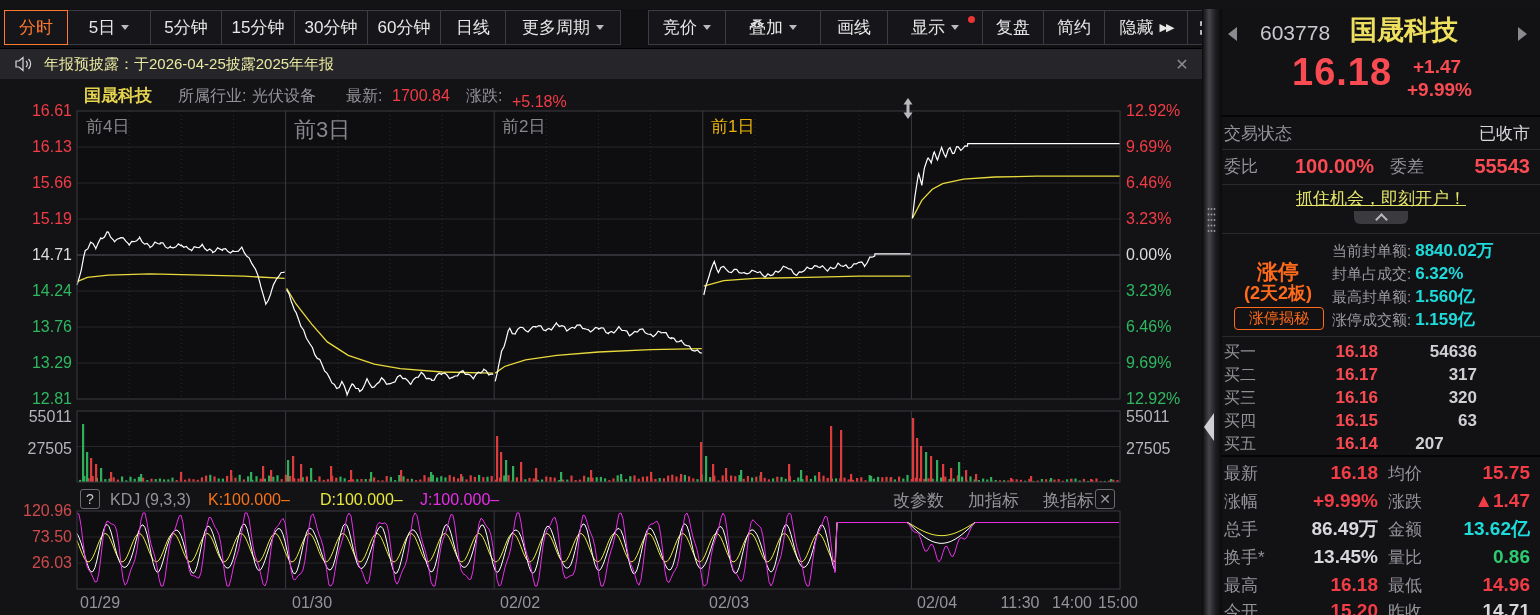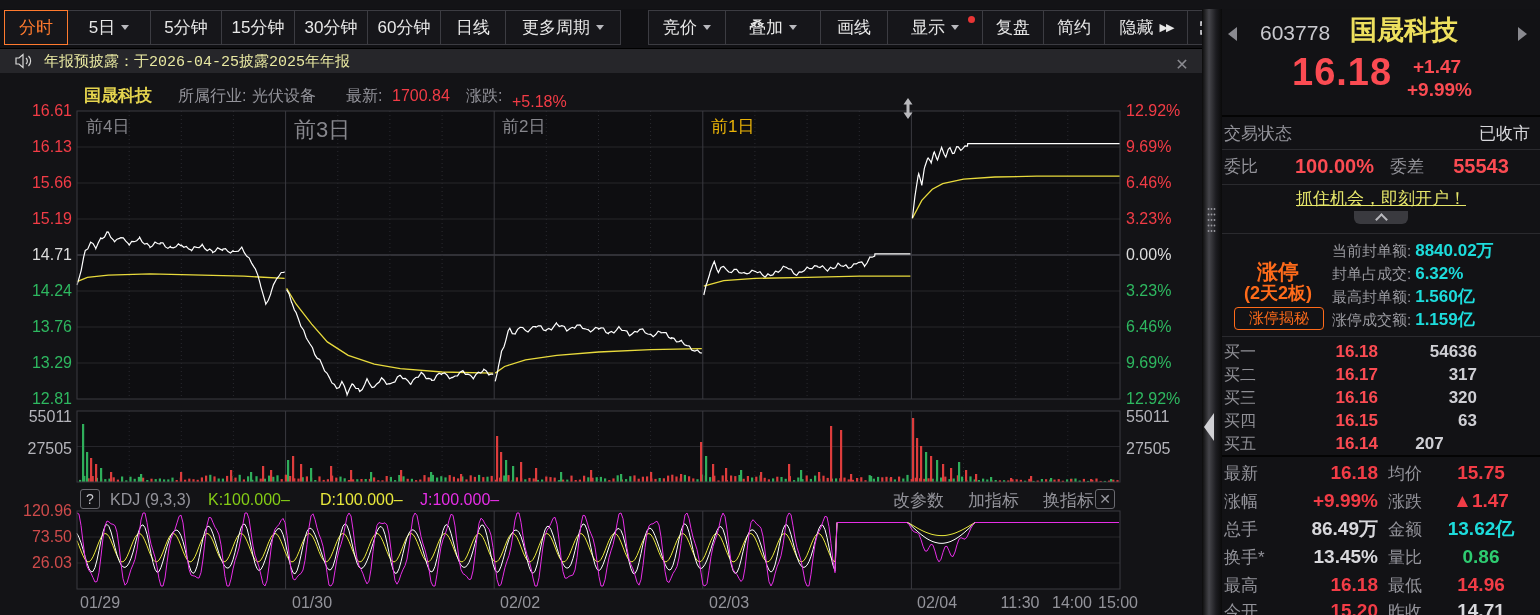--- a/index.html
+++ b/index.html
@@ -14,41 +14,41 @@
   
   .tbar{position:absolute;left:0;top:0;width:1222px;height:39px;background:#101013;border-bottom:1px solid #000;}
   .tgrp{position:absolute;top:1px;height:37px;display:flex;}
   .tc{display:flex;align-items:center;justify-content:center;gap:6px;height:35px;border:1px solid #3c3c42;
       margin-right:-1px;background:#16161a;color:#e8e8e8;font-size:17px;cursor:pointer;position:relative;box-sizing:border-box;}
   .tc.sel{color:#ff7a2e;border-color:#ff7a2e;z-index:2;}
   .caret{width:0;height:0;border-left:4px solid transparent;border-right:4px solid transparent;border-top:5px solid #b9b9be;}
   .reddot{position:absolute;top:5px;right:7px;width:7px;height:7px;border-radius:50%;background:#e83535;}
   .chev2{font-size:11px;color:#e8e8e8;letter-spacing:-2px;}
   
-  .ann{position:absolute;left:0;top:40px;width:1202px;height:24px;background:#26262a;display:flex;align-items:center;
-       color:#e9e9a2;font-size:15px;font-family:Liberation Mono, monospace;}
+  .ann{position:absolute;left:0;top:40px;width:1202px;height:30px;background:#26262a;display:flex;align-items:center;
+       color:#e9e9a2;font-size:15px;}
   .annclose{position:absolute;left:1166px;top:40px;width:32px;height:30px;display:flex;align-items:center;justify-content:center;
        color:#8a8a90;font-size:16px;cursor:pointer;}
   
   .qbox{position:absolute;width:20px;height:20px;border:1px solid #6a6a70;border-radius:3px;display:flex;align-items:center;
         justify-content:center;font-size:14px;color:#c9c9ce;box-sizing:border-box;cursor:pointer;}
   
   .split{position:absolute;left:1202px;top:0;width:20px;height:615px;
          background:linear-gradient(90deg,#0a0a0a,#45454a 35%,#1c1c20 70%,#0a0a0a);cursor:col-resize;}
   .collapse-tri{position:absolute;left:1204px;top:404px;width:0;height:0;border-top:14px solid transparent;
          border-bottom:14px solid transparent;border-right:10px solid #d0d0d4;cursor:pointer;}
   
   .panel{position:absolute;left:1222px;top:0;width:318px;height:615px;background:#121215;}
   .panel .t{position:absolute;}
   .sep1{position:absolute;left:0;width:318px;height:1px;background:#2a2a2e;}
   .sep2{position:absolute;left:0;width:318px;height:2px;background:#040404;}
   .tri-l{width:0;height:0;border-top:7px solid transparent;border-bottom:7px solid transparent;border-right:9px solid #8a8a90;cursor:pointer;}
   .tri-r{width:0;height:0;border-top:7px solid transparent;border-bottom:7px solid transparent;border-left:9px solid #8a8a90;cursor:pointer;}
   .pv1{left:60px;width:96px;text-align:right;}
-  .pv2{left:210px;width:98px;text-align:center;}
+  .pv2{left:210px;width:98px;text-align:right;}
   .bold{font-weight:bold;}
   .adlink{color:#e6e66a;text-decoration:underline;font-size:17px;cursor:pointer;}
   .tab-collapse{position:absolute;left:132px;top:202px;width:54px;height:13px;background:#3a3a3f;border-radius:0 0 6px 6px;
         display:flex;align-items:flex-start;justify-content:center;cursor:pointer;}
   .chevup{width:7px;height:7px;border-left:2px solid #b9b9be;border-top:2px solid #b9b9be;transform:rotate(45deg);margin-top:4px;}
   .ztbtn{position:absolute;left:12px;top:298px;width:90px;height:23px;border:1px solid #ff6b1a;border-radius:4px;color:#ff6b1a;
         font-size:15px;display:flex;align-items:center;justify-content:center;cursor:pointer;box-sizing:border-box;}
   .zlabel{color:#9a9aa0;font-size:15px;}
   .zval{color:#1ddcdc;font-weight:bold;font-size:17px;margin-left:4px;}
   .cutbtn{position:absolute;top:609px;height:6px;border:1px solid #4a4a50;border-bottom:none;border-radius:3px 3px 0 0;background:#1c1c20;}
@@ -557,21 +557,21 @@
 
   <span class="t ar volc" style="top:399px">55011</span>
   <span class="t ar volc" style="top:431px">27505</span>
   <span class="t prct volc" style="top:399px">55011</span>
   <span class="t prct volc" style="top:431px">27505</span>
 
   <div class="qbox" style="left:80px;top:480px">
       <span>?</span>
     </div>
   <span class="t gry" style="left:110px;top:482px;font-size:16px">KDJ (9,3,3)</span>
-  <span class="t" style="left:208px;top:482px;font-size:16px;color:#84cc16">K:100.000–</span>
+  <span class="t" style="left:208px;top:482px;font-size:16px;color:#f97316">K:100.000–</span>
   <span class="t" style="left:320px;top:482px;font-size:16px;color:#e8e83c">D:100.000–</span>
   <span class="t" style="left:420px;top:482px;font-size:16px;color:#e62ee6">J:100.000–</span>
   <span class="t gry" style="left:893px;top:482px;font-size:17px;cursor:pointer">改参数</span>
   <span class="t gry" style="left:968px;top:482px;font-size:17px;cursor:pointer">加指标</span>
   <span class="t gry" style="left:1043px;top:482px;font-size:17px;cursor:pointer">换指标</span>
   <div class="qbox" style="left:1095px;top:480px;color:#9a9aa0">
       <span>✕</span>
     </div>
 
   <span class="t ar kdjc" style="top:493px">120.96</span>

